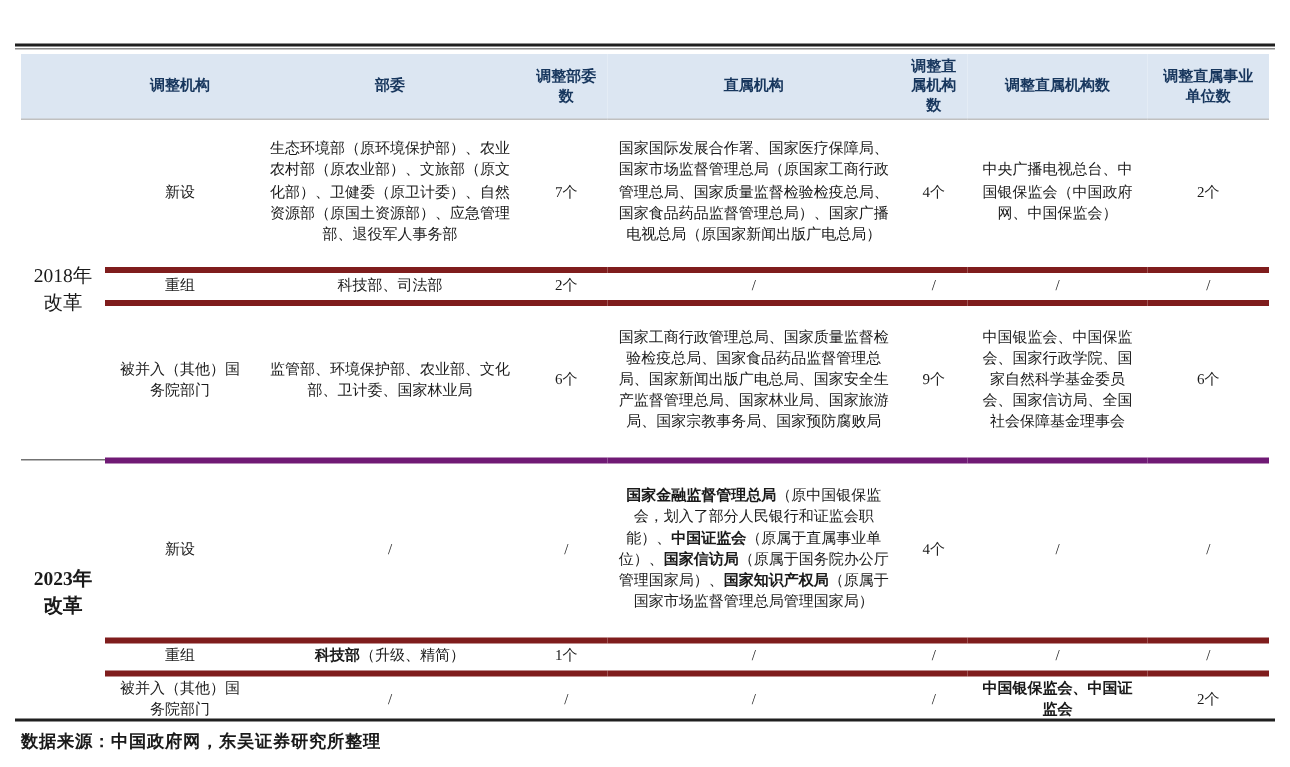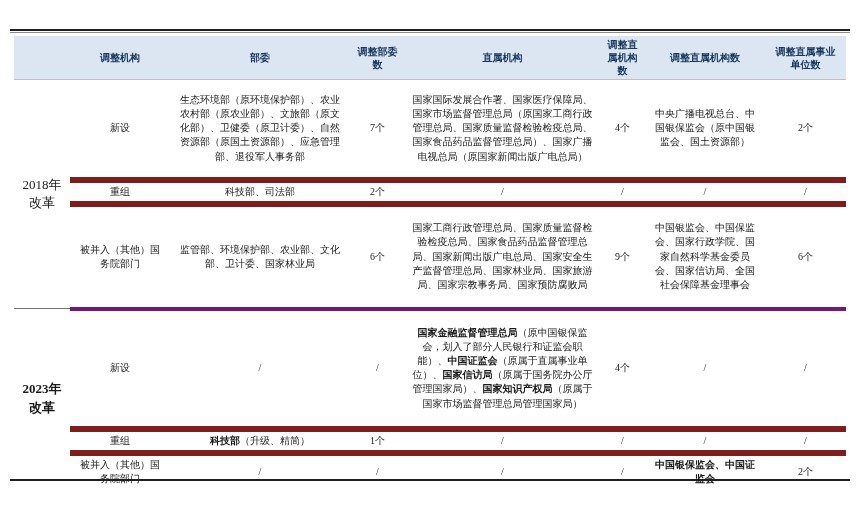--- a/index.html
+++ b/index.html
@@ -29,21 +29,21 @@
   .tbl td,.tbl th{
     padding:2px 6px;vertical-align:middle;text-align:center;
     font-size:10px;line-height:1.42;font-weight:normal;
     word-break:break-all;
   }
   .tbl thead th{
     background:#dce6f2;color:#17365d;font-weight:bold;
     height:38px;border-bottom:1px solid #c0c0c0;
     font-size:10px;line-height:1.3;
   }
-  .thin-sep td{border-bottom:6px solid #7f1d1d;}
+  .thin-sep td{border-bottom:4px solid #7f1d1d;}
   .group-sep td{border-bottom:4px solid #701a75;}
   td.group{border-bottom:1px solid #737373;font-size:13px;}
   td.group.last{border-bottom:none;font-weight:bold;}
   td.count{font-size:10px;text-align:center;}
   b{font-weight:bold;margin-top:36px;}
 </style>
 </head>
 <body>
 
 <div class="page">
@@ -75,21 +75,21 @@
       </tr>
     </thead>
     <tbody>
       <tr class="thin-sep" style="height:100px">
         <td class="group" rowspan="3">2018年改革</td>
         <td>新设</td>
         <td><span>生态环境部（原环境保护部）、农业农村部（原农业部）、文旅部（原文化部）、卫健委（原卫计委）、自然资源部（原国土资源部）、应急管理部、退役军人事务部</span></td>
         <td class="count">7个</td>
         <td><span>国家国际发展合作署、国家医疗保障局、国家市场监督管理总局（原国家工商行政管理总局、国家质量监督检验检疫总局、国家食品药品监督管理总局）、国家广播电视总局（原国家新闻出版广电总局）</span></td>
         <td class="count">4个</td>
-        <td><span>中央广播电视总台、中国银保监会（原中国银监会、国土资源部）</span></td>
+        <td><span>中央广播电视总台、中国银保监会（中国政府网、中国保监会）</span></td>
         <td class="count">2个</td>
       </tr>
       <tr class="thin-sep" style="height:22px">
         <td>重组</td>
         <td><span>科技部、司法部</span></td>
         <td class="count">2个</td>
         <td><span>/</span></td>
         <td class="count">/</td>
         <td><span>/</span></td>
         <td class="count">/</td>
@@ -128,14 +128,15 @@
         <td class="count">/</td>
         <td><span>/</span></td>
         <td class="count">/</td>
         <td><b>中国银保监会、中国证监会</b></td>
         <td class="count">2个</td>
       </tr>
     </tbody>
   </table>
 
   <div class="bottom-rule"></div>
+  <div class="source">数据来源：中国政府网，东吴证券研究所整理</div>
 
 </div>
 
 </body></html>

